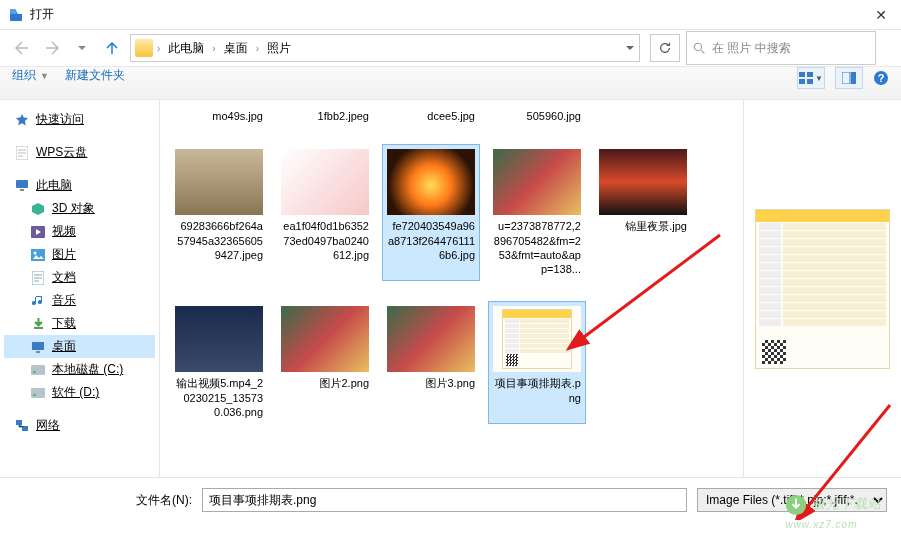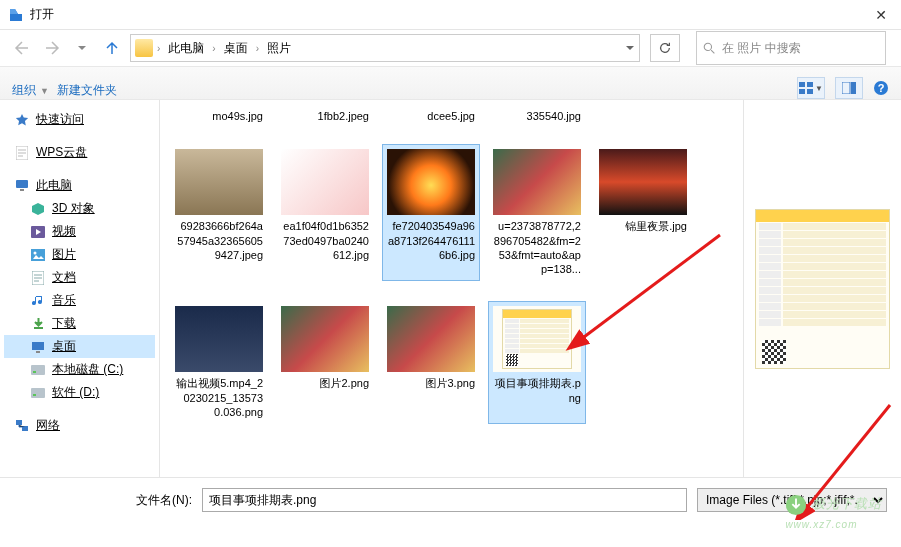--- a/index.html
+++ b/index.html
@@ -12,23 +12,23 @@
 
 .navbar { height: 36px; display: flex; align-items: center; padding: 0 10px; gap: 6px; }
 .navbtn { width: 24px; height: 24px; display: flex; align-items: center; justify-content: center; color: #999; }
 .up-btn { color: #2a7ad4; }
 .path-box { flex: 1; height: 28px; border: 1px solid #ccc; display: flex; align-items: center; padding: 0 4px; gap: 4px; max-width: 510px; }
 .path-box .folder { width: 18px; height: 18px; background: linear-gradient(#ffe9a4,#f7c442); border-radius: 2px; }
 .path-box .crumb { font-size: 12px; padding: 2px 4px; }
 .path-box .sep { font-size: 10px; color: #888; }
 .path-right { margin-left: auto; display: flex; gap: 6px; align-items: center; color: #666; }
 .refresh-wrap { width: 30px; height: 28px; border: 1px solid #ccc; display: flex; align-items: center; justify-content: center; margin-left: 4px; }
-.search-box { width: 190px; height: 28px; border: 1px solid #ccc; display: flex; align-items: center; padding: 16px 6px; gap: 6px; color: #888; font-size: 12px; margin-left: 10px; }
-
-.toolbar { height: 34px; border-top: 1px solid #e8e8e8; border-bottom: 1px solid #e8e8e8; background: linear-gradient(#fafafa,#f2f2f2); display: flex; align-items: flex-end; padding: 0 12px; gap: 8px; }
+.search-box { width: 190px; height: 28px; border: 1px solid #ccc; display: flex; align-items: center; padding: 16px 6px; gap: 6px; color: #888; font-size: 12px; }
+
+.toolbar { height: 34px; border-top: 1px solid #e8e8e8; border-bottom: 1px solid #e8e8e8; background: linear-gradient(#fafafa,#f2f2f2); display: flex; align-items: flex-start; padding: 0 12px; gap: 16px; }
 .toolbar .btn { font-size: 12px; color: #1a6bbf; display: flex; align-items: center; gap: 4px; }
 .toolbar .right { margin-left: auto; display: flex; gap: 10px; color: #1a6bbf; font-size: 12px; align-items: center; }
 .toolbar .iconbtn { width: 28px; height: 22px; border: 1px solid #c4d7ec; background: #eaf2fb; display: flex; align-items: center; justify-content: center; }
 
 .main { display: flex; height: 377px; }
 .sidebar { width: 160px; border-right: 1px solid #e5e5e5; padding: 8px 4px; font-size: 12px; }
 .sidebar .item { display: flex; align-items: center; gap: 6px; padding: 3px 10px; cursor: pointer; white-space: nowrap; text-decoration: underline; }
 .sidebar .item.selected { background: #cce8ff; }
 .sidebar .item .ic { width: 16px; height: 16px; display: flex; align-items: center; justify-content: center; }
 .sidebar .group { margin-bottom: 10px; }
@@ -291,21 +291,21 @@
         <div class="file-item">
           <div class="label">mo49s.jpg</div>
         </div>
         <div class="file-item">
           <div class="label">1fbb2.jpeg</div>
         </div>
         <div class="file-item">
           <div class="label">dcee5.jpg</div>
         </div>
         <div class="file-item">
-          <div class="label">335540.jpg</div>
+          <div class="label">505960.jpg</div>
         </div>
         <div style="flex-basis: 100%; height: 0px;"></div>
         <div class="file-item">
           <div class="thumb" style="background:linear-gradient(#c9b89a,#8a7654)"></div>
           <div class="label">69283666bf264a57945a323656059427.jpeg</div>
         </div>
         <div class="file-item">
           <div class="thumb" style="background:linear-gradient(135deg,#fff,#f7c7c7)"></div>
           <div class="label">ea1f04f0d1b635273ed0497ba0240612.jpg</div>
         </div>

